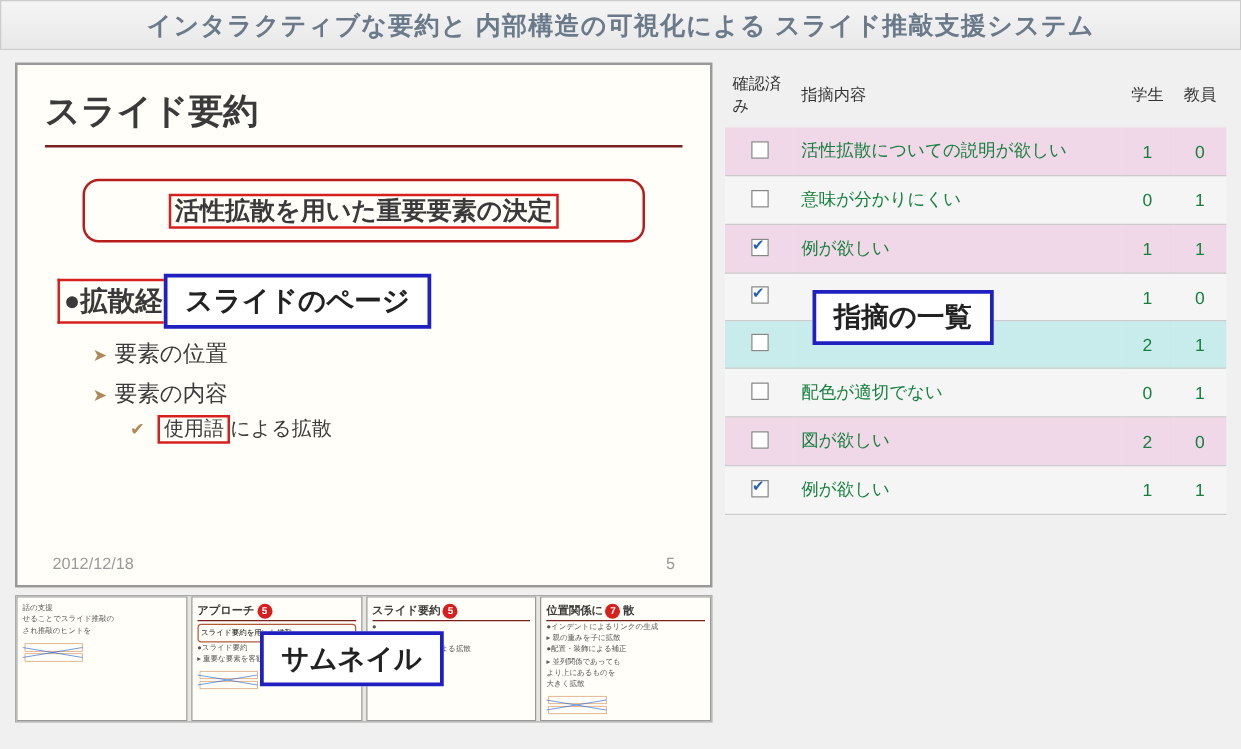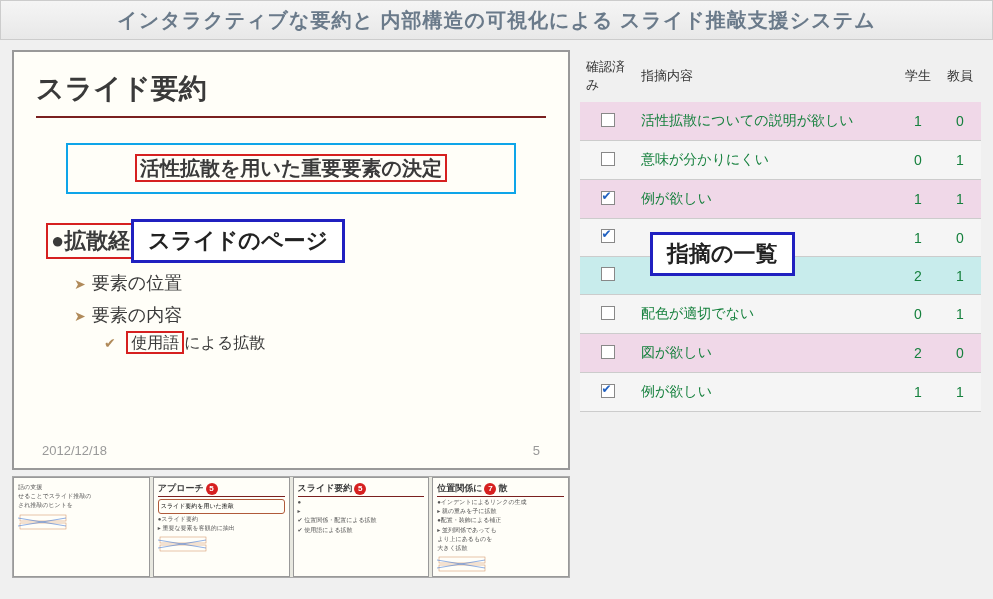--- a/index.html
+++ b/index.html
@@ -6,21 +6,21 @@
   body { font-family: "Meiryo", "Hiragino Sans", sans-serif; width: 993px; height: 599px; background: #f0f0f0; overflow: hidden; }
   
   .title-bar { height: 40px; background: linear-gradient(#f5f5f5, #e8e8e8); border: 1px solid #ccc; display: flex; align-items: center; justify-content: center; font-size: 20px; color: #6a7a8a; font-weight: bold; letter-spacing: 1px; }
   
   .main-area { display: flex; height: 559px; }
   
   .left-col { width: 575px; padding: 10px 5px 5px 12px; }
   
   .slide-box { background: #fffef8; border: 2px solid #999; height: 420px; padding: 18px 22px; position: relative; }
   .slide-title { font-size: 28px; font-weight: bold; color: #3a3a3a; border-bottom: 2px solid #7a2020; padding-bottom: 8px; margin-bottom: 25px; }
-  .slide-callout { border: 2px solid #0ea5e9; border-radius: 0; padding: 10px 19px; text-align: center; margin: 0 30px 25px 30px; }
+  .slide-callout { border: 2px solid #b91c1c; border-radius: 13px; padding: 10px 19px; text-align: center; margin: 0 30px 25px 30px; }
   .slide-callout span { color: #3a3a3a; font-size: 20px; font-weight: bold; }
   .hl-red { border: 2px solid #d62020; padding: 1px 3px; }
   .bullet-list { margin-left: 10px; }
   .bullet-l1 { font-size: 22px; color: #3a3a3a; font-weight: bold; display: flex; align-items: center; }
   .bullet-l2 { font-size: 18px; color: #3a3a3a; margin-left: 28px; margin-top: 8px; }
   .bullet-l2::before { content: "➤"; color: #b08a5a; margin-right: 6px; font-size: 14px; }
   .bullet-l3 { font-size: 16px; color: #3a3a3a; margin-left: 58px; margin-top: 6px; }
   .bullet-l3::before { content: "✔"; color: #b08a5a; margin-right: 6px; font-size: 14px; }
   .slide-footer { position: absolute; bottom: 10px; left: 28px; right: 28px; display: flex; justify-content: space-between; font-size: 13px; color: #999; }
   
@@ -97,20 +97,21 @@
           <div class="thumb-line">▸ </div>
           <div class="thumb-line">✔ 位置関係・配置による拡散</div>
           <div class="thumb-line">✔ 使用語による拡散</div>
         </div>
         <div class="thumb"><div class="thumb-title">位置関係に<span class="circ">7</span>散</div><div class="thumb-line">●インデントによるリンクの生成</div><div class="thumb-line">▸ 親の重みを子に拡散</div><div class="thumb-line">●配置・装飾による補正</div><div class="thumb-line">▸ 並列関係であっても</div><div class="thumb-line">より上にあるものを</div><div class="thumb-line">大きく拡散</div><svg width="50" height="24" style="margin-top:3px;">
             <rect x="2" y="2" width="46" height="6" fill="none" stroke="#d08a5a" stroke-width="0.5"></rect>
             <rect x="2" y="10" width="46" height="6" fill="none" stroke="#d08a5a" stroke-width="0.5"></rect>
             <line x1="0" y1="5" x2="48" y2="13" stroke="#2060d0" stroke-width="0.5"></line>
             <line x1="0" y1="13" x2="48" y2="5" stroke="#2060d0" stroke-width="0.5"></line>
           </svg></div>
+        <div class="overlay-label" style="position:absolute; left:195px; top:28px;">サムネイル</div>
     </div>
 
   </div>
 
   <div class="right-col" style="position:relative;">
     <table class="ind-table">
       <thead>
         <tr>
           <th>確認済み</th>
           <th>指摘内容</th>

